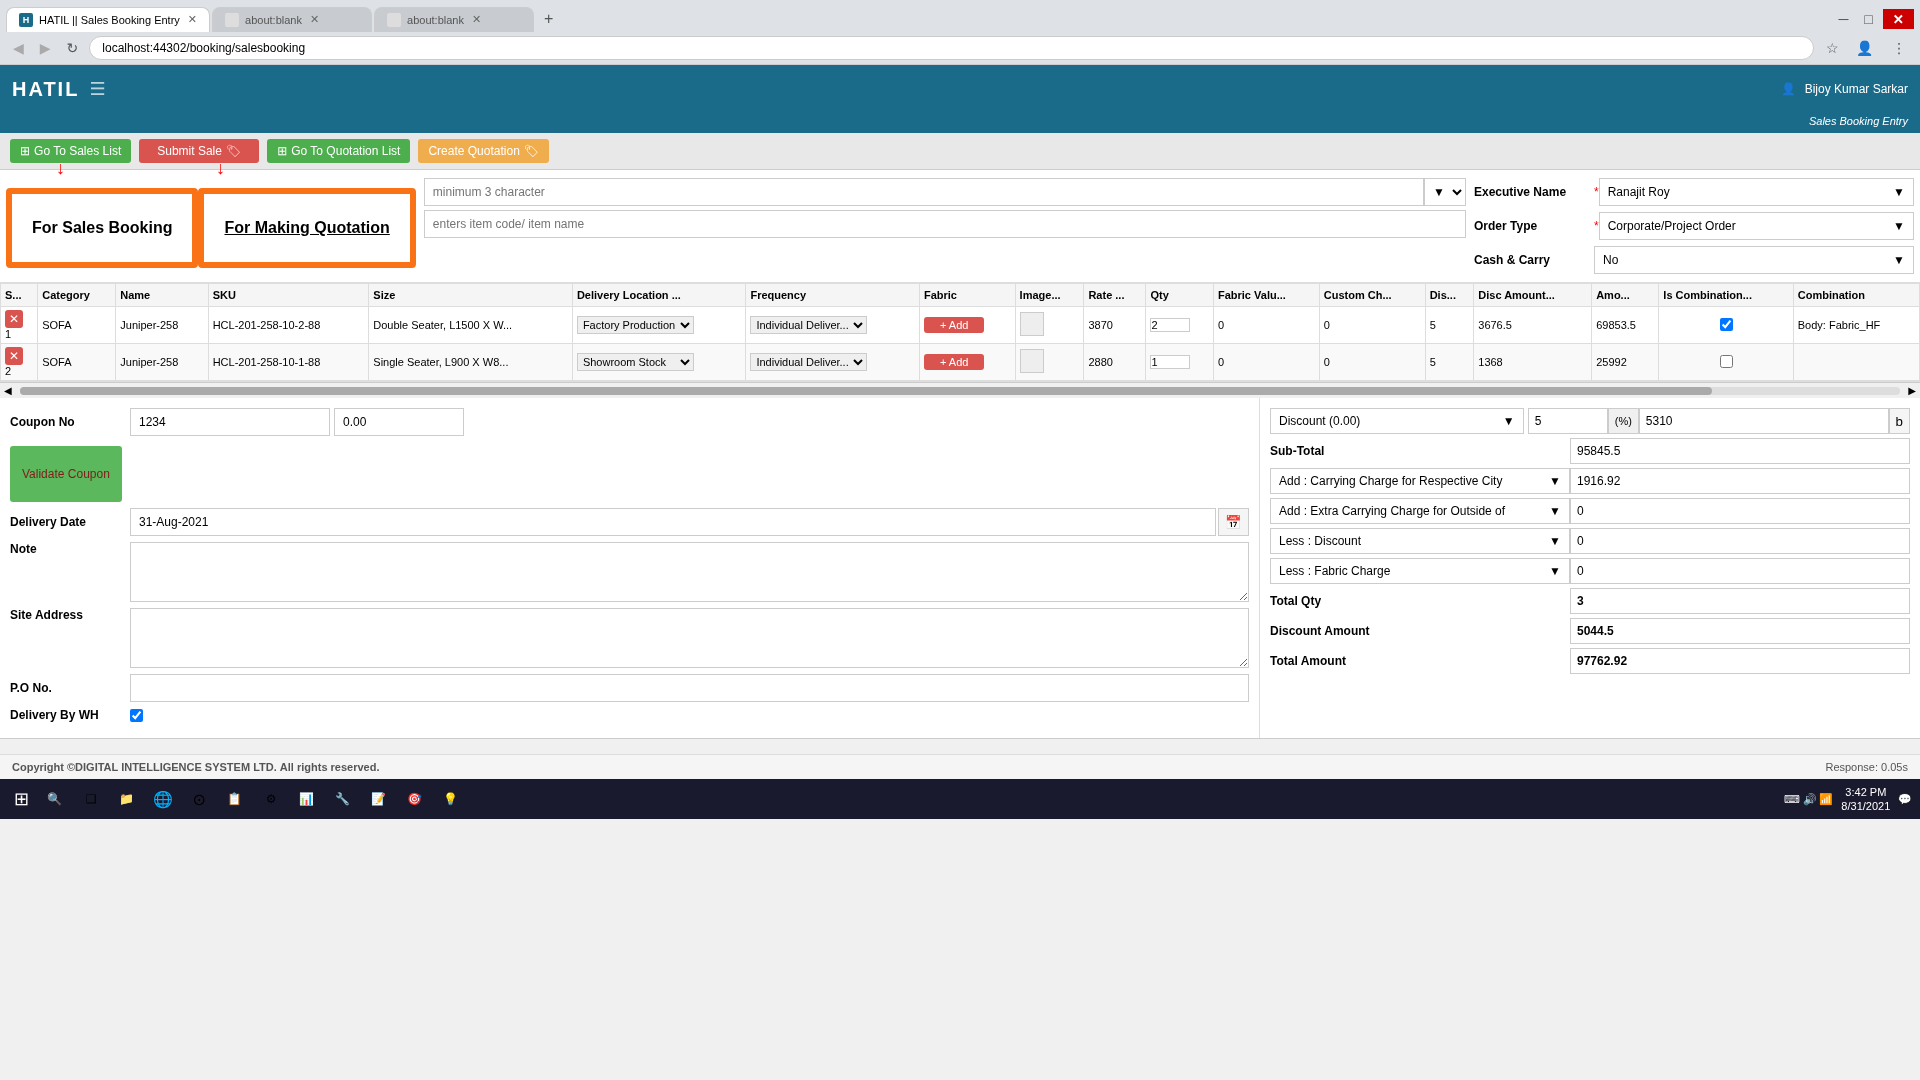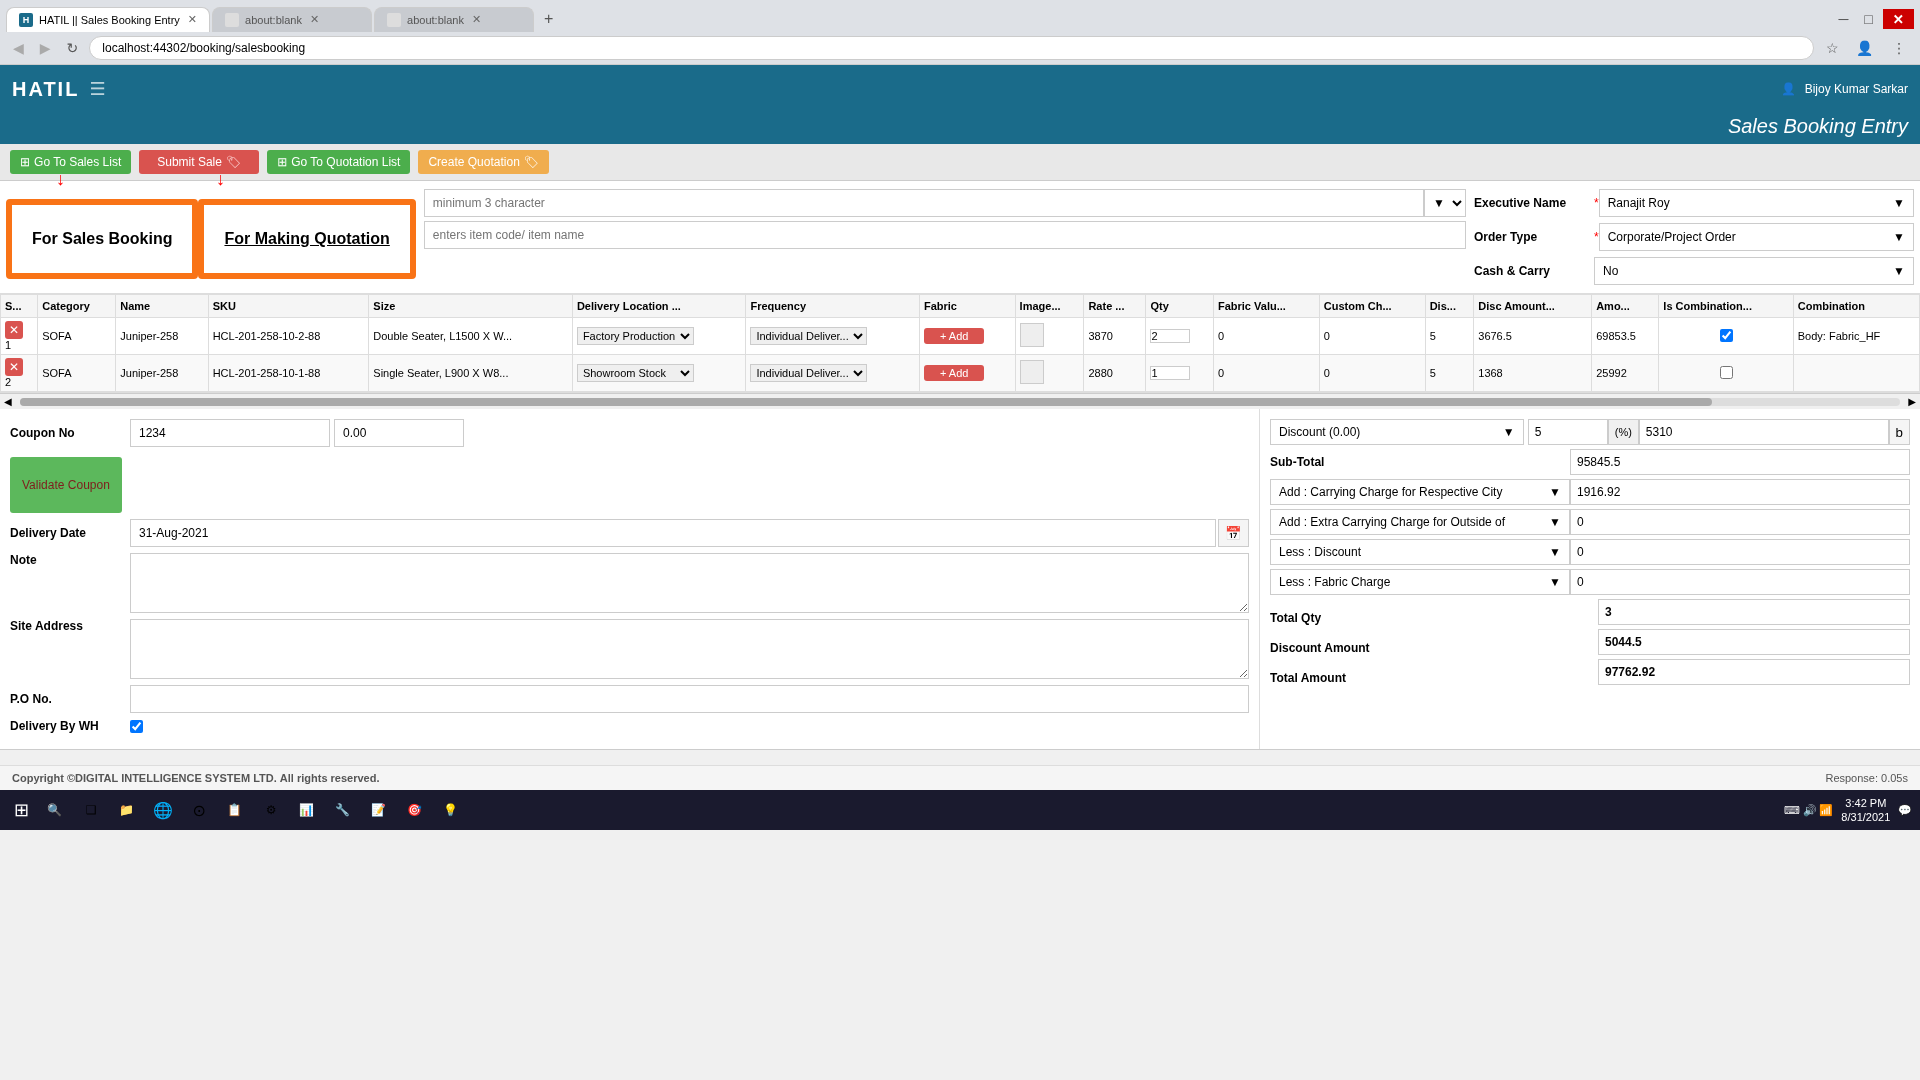--- a/index.html
+++ b/index.html
@@ -19,21 +19,21 @@
     .nav-btn:disabled { color: #aaa; }
     .address-bar { flex: 1; background: white; border: 1px solid #ccc; border-radius: 16px; padding: 4px 12px; font-size: 12px; }
     .ctrl-btn { background: none; border: none; font-size: 14px; cursor: pointer; color: #555; padding: 2px 6px; }
     .close-btn { background: #cc0000; color: white; border: none; padding: 2px 10px; font-weight: bold; cursor: pointer; }
 
     
     .app-header { background: #1a6b8a; color: white; display: flex; align-items: center; padding: 8px 12px; height: 48px; }
     .user-info { margin-left: auto; display: flex; align-items: center; gap: 8px; font-size: 12px; }
 
     
-    .page-title-bar { background: #1a6b8a; color: white; text-align: right; padding: 2px 12px 6px; font-size: 20px; font-style: italic; }
+    .page-title-bar { background: #1a6b8a; color: white; text-align: right; padding: 2px 12px 6px; font-size: 11px; font-style: italic; }
 
     
     .toolbar { background: #e8e8e8; padding: 6px 10px; display: flex; align-items: center; gap: 8px; border-bottom: 1px solid #ccc; }
     .btn-green { background: #4cae4c; color: white; border: none; padding: 5px 10px; font-size: 12px; border-radius: 3px; cursor: pointer; display: flex; align-items: center; gap: 4px; }
     .btn-red-outline { background: #d9534f; color: white; border: none; padding: 5px 18px; font-size: 12px; border-radius: 3px; cursor: pointer; display: flex; align-items: center; gap: 4px; }
     .btn-orange { background: #f0ad4e; color: white; border: none; padding: 5px 10px; font-size: 12px; border-radius: 3px; cursor: pointer; display: flex; align-items: center; gap: 4px; }
 
     
     .main-content { background: white; padding: 0; }
     .highlight-box { border: 6px solid #f97316; border-radius: 4px; padding: 10px 20px; text-align: center; font-size: 16px; font-weight: bold; color: #333; min-width: 140px; min-height: 80px; display: flex; align-items: center; justify-content: center; }
@@ -71,21 +71,21 @@
     .coupon-value { width: 130px; border: 1px solid #ccc; padding: 4px 8px; font-size: 12px; height: 28px; margin-left: 4px; }
     .validate-btn { background: #5cb85c; color: #7f1d1d; border: none; padding: 21px 12px; font-size: 12px; border-radius: 3px; cursor: pointer; margin-top: 4px; }
 
     
     .summary-row { display: flex; align-items: center; margin-bottom: 4px; }
     .summary-label { font-size: 12px; min-width: 300px; }
     .summary-label-bold { font-weight: bold; }
     .summary-input { flex: 1; border: 1px solid #ccc; padding: 3px 6px; font-size: 12px; height: 26px; }
     .pct-badge { background: #f0f0f0; border: 1px solid #ccc; padding: 3px 6px; font-size: 11px; height: 26px; display: flex; align-items: center; }
 
-    .total-row { display: flex; align-items: flex-end; margin-bottom: 4px; gap: 28px; }
+    .total-row { display: flex; align-items: center; margin-bottom: 4px; }
     .total-label { font-size: 12px; font-weight: bold; min-width: 300px; }
     .total-value { flex: 1; border: 1px solid #ccc; padding: 3px 6px; font-size: 12px; height: 26px; font-weight: bold; }
 
     
     .footer { background: #f5f5f5; border-top: 1px solid #ddd; padding: 6px 12px; display: flex; justify-content: space-between; align-items: center; font-size: 11px; color: #555; }
     .copyright { }
     .copyright span { font-weight: bold; }
     .response-time { }
 
     

